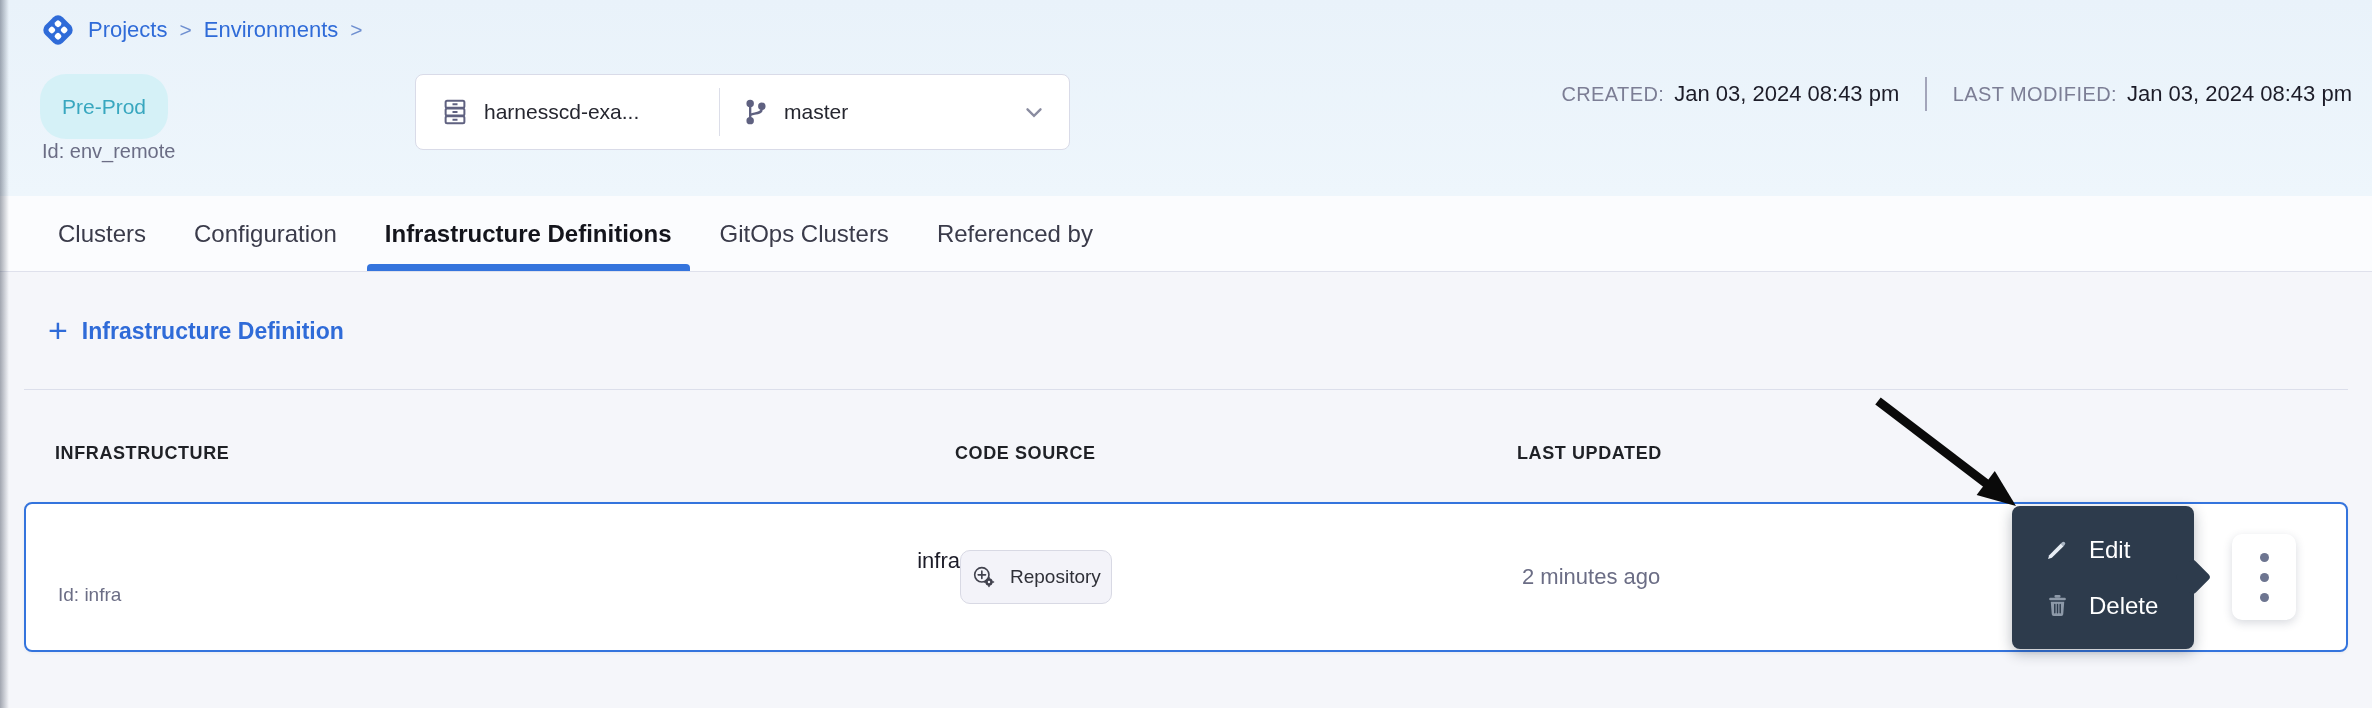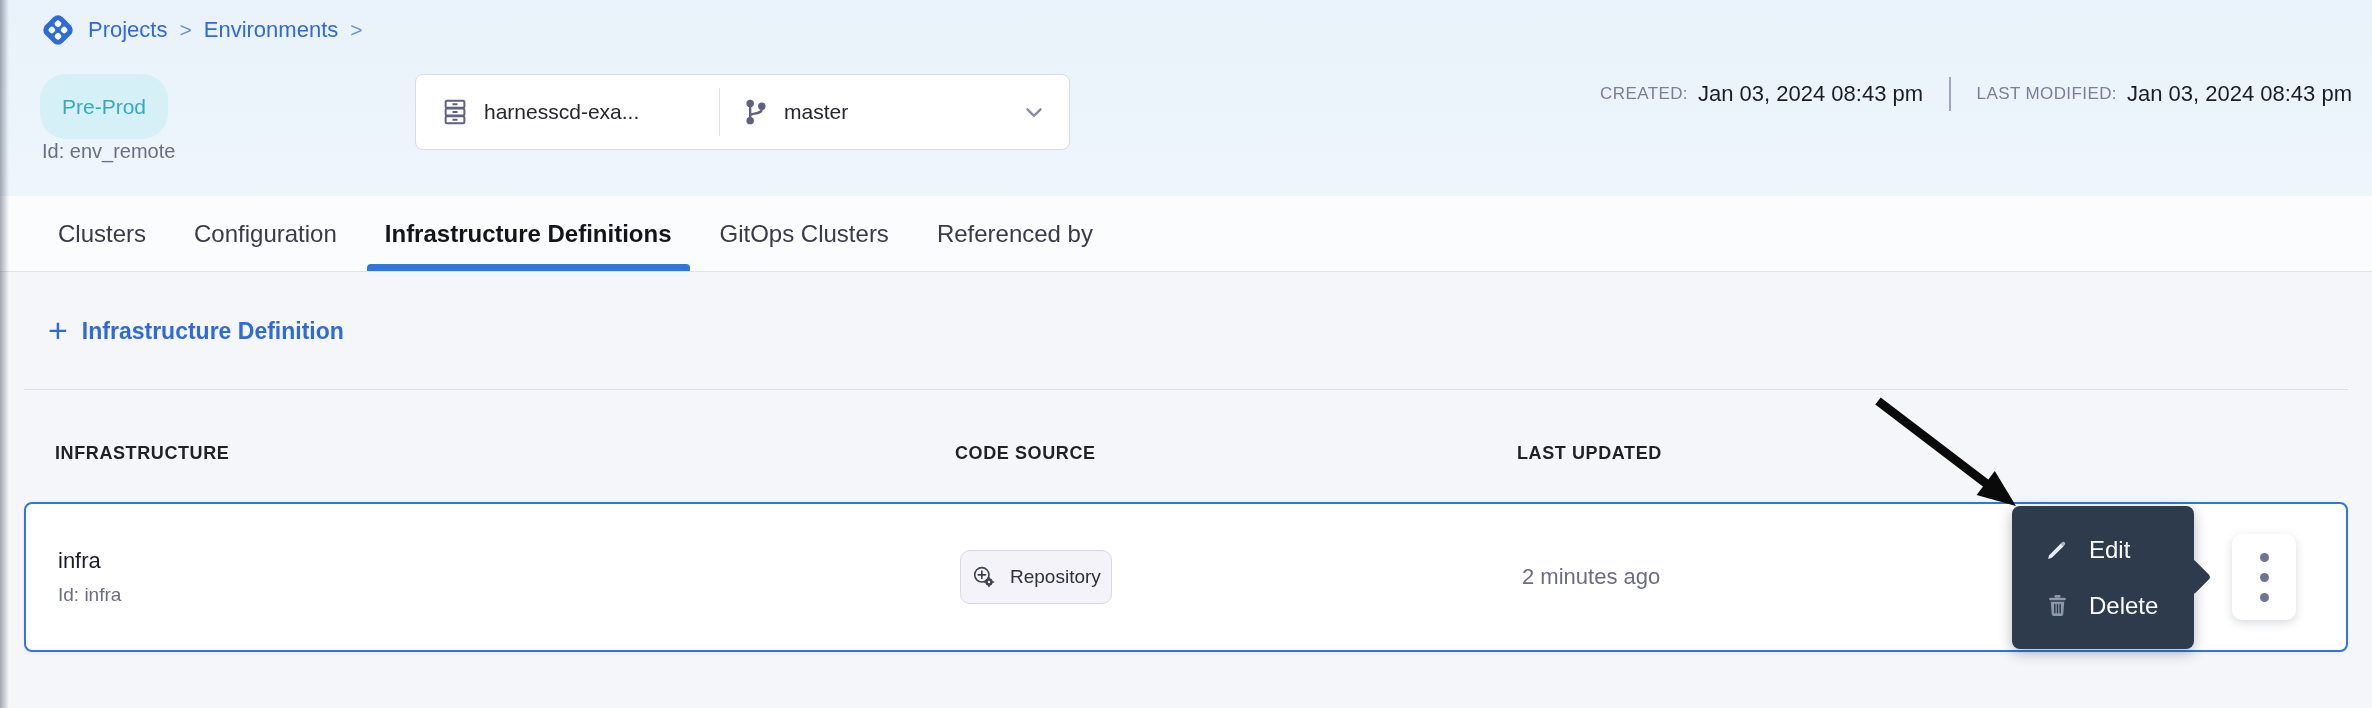--- a/index.html
+++ b/index.html
@@ -28,21 +28,21 @@
   .id-line{position:absolute;top:140px;left:42px;font-size:20px;color:var(--text-gray);}
   .repo-select{position:absolute;left:415px;top:74px;width:655px;height:76px;background:#fff;
     border:1px solid #d9dbe8;border-radius:8px;display:flex;align-items:center;cursor:pointer;}
   .repo-part{display:flex;align-items:center;gap:14px;padding:0 24px;height:100%;flex:0 0 303px;}
   .repo-part .txt,.branch-part .txt{font-size:21px;color:#25262f;}
   .vdivider{width:1px;height:48px;background:#dcdee9;}
   .branch-part{display:flex;align-items:center;gap:14px;padding:0 22px;flex:1;height:100%;}
   .branch-part .chev{margin-left:auto;}
   .meta{position:absolute;top:74px;right:20px;display:flex;align-items:center;gap:26px;height:40px;}
   .meta .pair{display:flex;align-items:center;gap:10px;}
-  .meta .lbl{font-size:17px;color:#7c7e95;letter-spacing:0.4px;}
+  .meta .lbl{font-size:20px;color:#7c7e95;letter-spacing:0.4px;}
   .meta .val{font-size:22px;color:var(--text-dark);}
   .meta .mdiv{width:1.5px;height:34px;background:#a3a5ba;}
   
   .tab-bar{position:absolute;top:196px;left:0;right:0;height:76px;background:var(--tabbar-bg);
     border-bottom:1px solid var(--border);display:flex;align-items:stretch;padding-left:34px;}
   .tab{position:relative;display:flex;align-items:center;padding:0 24px;font-size:24px;
     color:#3a3b4a;cursor:pointer;white-space:nowrap;}
   .tab.active{font-weight:700;color:#14151c;}
   .tab.active::after{content:"";position:absolute;left:6px;right:6px;bottom:0;height:7px;
     background:var(--accent);border-radius:4px 4px 0 0;}
@@ -53,21 +53,21 @@
   .add-btn{display:flex;align-items:center;gap:14px;color:var(--link);cursor:pointer;}
   .add-btn .plus{font-size:34px;font-weight:400;line-height:1;margin-top:-3px;}
   .add-btn .albl{font-size:23px;font-weight:700;}
   .table-header{position:absolute;top:390px;left:0;right:0;height:112px;display:grid;
     grid-template-columns:900px 562px 1fr;align-items:center;padding:14px 0 0 55px;
     font-size:18px;font-weight:700;color:#1f2126;letter-spacing:0.6px;}
   .row-card{position:absolute;top:502px;left:24px;right:24px;height:150px;background:#fff;
     border:2px solid var(--accent);border-radius:8px;display:grid;
     grid-template-columns:902px 562px 1fr;align-items:center;padding-left:32px;
     box-shadow:0 1px 3px rgba(40,50,80,.06);cursor:pointer;}
-  .row-name{font-size:22px;color:var(--text-dark);margin-bottom:10px;}
+  .row-name{font-size:22px;color:var(--text-dark);margin-bottom:10px;text-align:right;}
   .row-id{font-size:19px;color:var(--text-gray);}
   .code-badge{display:inline-flex;align-items:center;gap:13px;background:#f3f3f9;
     border:1px solid #d8d9e4;border-radius:10px;padding:13px 10px;font-size:19px;color:#2f3038;
     width:max-content;}
   .row-updated{font-size:22px;color:var(--text-gray);}
   .kebab-btn{position:absolute;right:50px;top:50%;transform:translateY(-50%);width:64px;height:86px;
     background:#fff;border:none;border-radius:10px;box-shadow:0 3px 10px rgba(40,50,80,.18);
     display:flex;flex-direction:column;align-items:center;justify-content:center;gap:11px;cursor:pointer;}
   .kebab-btn .dot{width:9px;height:9px;border-radius:50%;background:#6d7590;}
   

